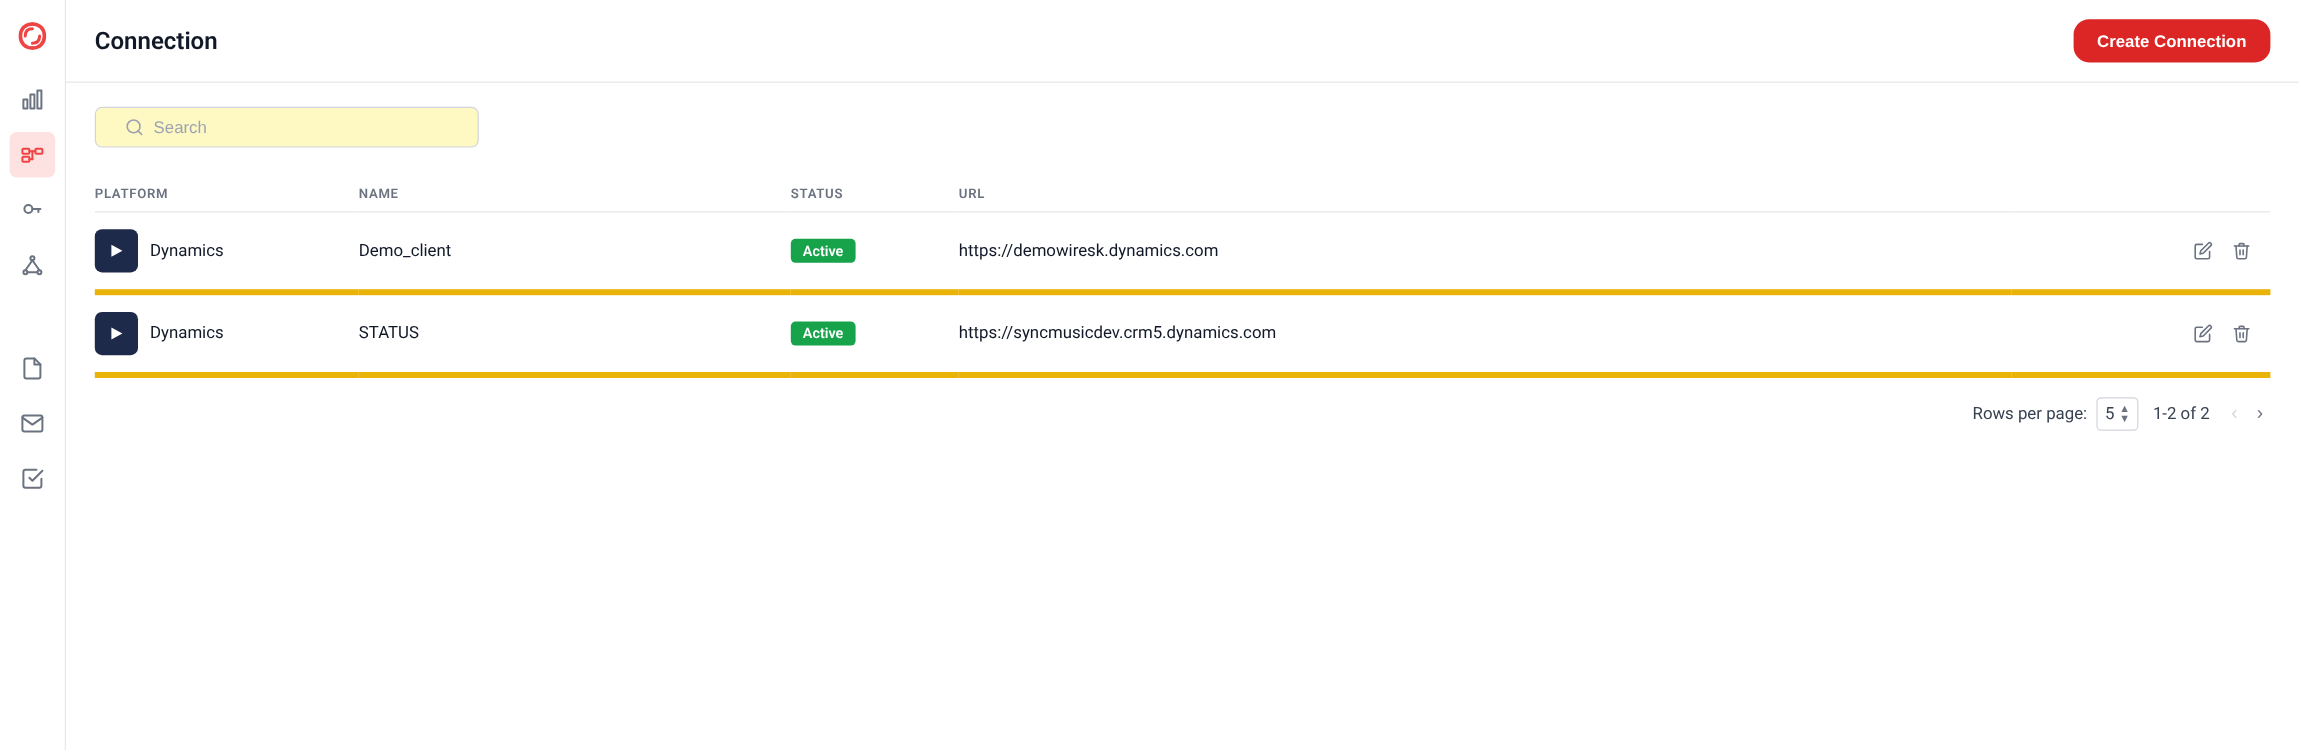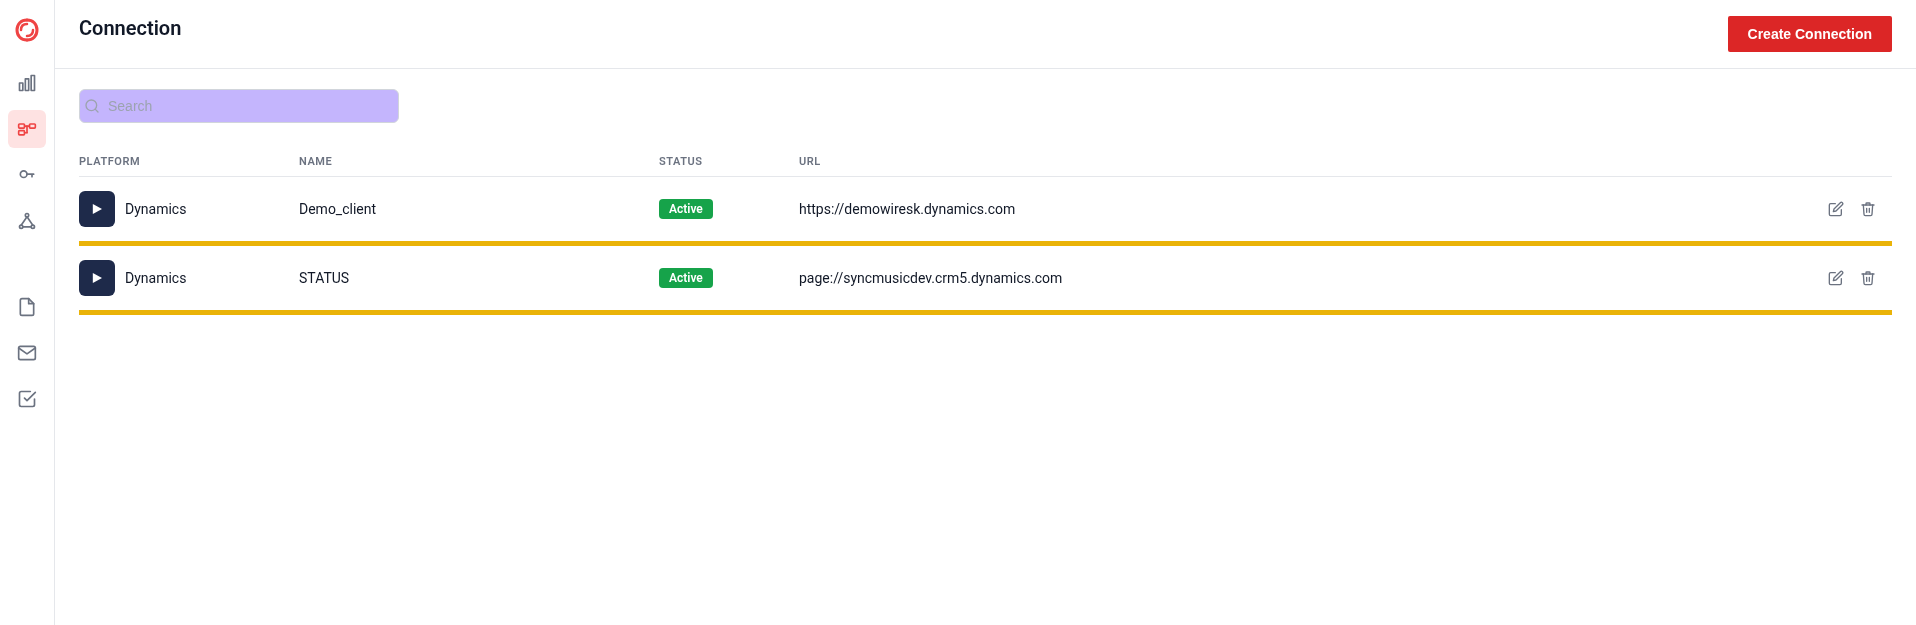--- a/index.html
+++ b/index.html
@@ -54,36 +54,36 @@
       flex: 1;
       display: flex;
       flex-direction: column;
       background: #ffffff;
       overflow: hidden;
     }
 
     
     .header {
       display: flex;
-      align-items: flex-start;
+      align-items: center;
       justify-content: space-between;
       padding: 16px 24px;
       border-bottom: 1px solid #e5e7eb;
       background: #ffffff;
     }
     .header-title {
       font-size: 20px;
       font-weight: 600;
       color: #111827;
     }
     .create-btn {
       background: #dc2626;
       color: #ffffff;
       border: none;
-      border-radius: 2px;
+      border-radius: 13px;
       padding: 10px 20px;
       font-size: 14px;
       font-weight: 600;
       cursor: pointer;
       white-space: nowrap;
     }
 
     
     .content {
       flex: 1;
@@ -93,23 +93,23 @@
 
     
     .search-container {
       margin-bottom: 24px;
     }
     .search-input-wrapper {
       display: flex;
       align-items: center;
       border: 1px solid #d1d5db;
       border-radius: 6px;
-      padding: 8px 4px;
+      padding: 8px 24px;
       width: 320px;
-      background: #c4b5fd;
+      background: #fef9c3;
       gap: 8px;
     }
     .search-input-wrapper svg {
       width: 16px;
       height: 16px;
       color: #9ca3af;
       flex-shrink: 0;
     }
     .search-input {
       border: none;
@@ -434,21 +434,21 @@
               <polygon points="7,6 18,12 7,18" fill="white"></polygon>
             </svg>
           </div>
           <span>Dynamics</span>
         </div>
       </td>
       <td>STATUS</td>
       <td>
         <span class="status-badge">Active</span>
       </td>
-      <td class="url-cell">page://syncmusicdev.crm5.dynamics.com</td>
+      <td class="url-cell">https://syncmusicdev.crm5.dynamics.com</td>
       <td>
         <div class="actions-cell">
           <button class="action-btn" title="Edit">
             <svg viewBox="0 0 24 24" fill="none" stroke="currentColor" stroke-width="2" stroke-linecap="round" stroke-linejoin="round">
               <path d="M11 4H4a2 2 0 0 0-2 2v14a2 2 0 0 0 2 2h14a2 2 0 0 0 2-2v-7"></path>
               <path d="M18.5 2.5a2.121 2.121 0 0 1 3 3L12 15l-4 1 1-4 9.5-9.5z"></path>
             </svg>
           </button>
           <button class="action-btn" title="Delete">
             <svg viewBox="0 0 24 24" fill="none" stroke="currentColor" stroke-width="2" stroke-linecap="round" stroke-linejoin="round">
@@ -457,14 +457,31 @@
               <path d="M10 11v6M14 11v6"></path>
               <path d="M9 6V4a1 1 0 0 1 1-1h4a1 1 0 0 1 1 1v2"></path>
             </svg>
           </button>
         </div>
       </td>
     </tr>
         </tbody>
     </table>
 
+    <div class="pagination">
+      <div class="rows-per-page">
+        <span>Rows per page:</span>
+        <div class="rows-select-wrapper">
+          <span>5</span>
+          <div class="rows-arrows">
+            <button>▲</button>
+            <button>▼</button>
+          </div>
+        </div>
+      </div>
+      <span class="page-info">1-2 of 2</span>
+      <div class="page-nav">
+        <button disabled="">‹</button>
+        <button>›</button>
+      </div>
+    </div>
   </div>
 </div>
 
 </body></html>

